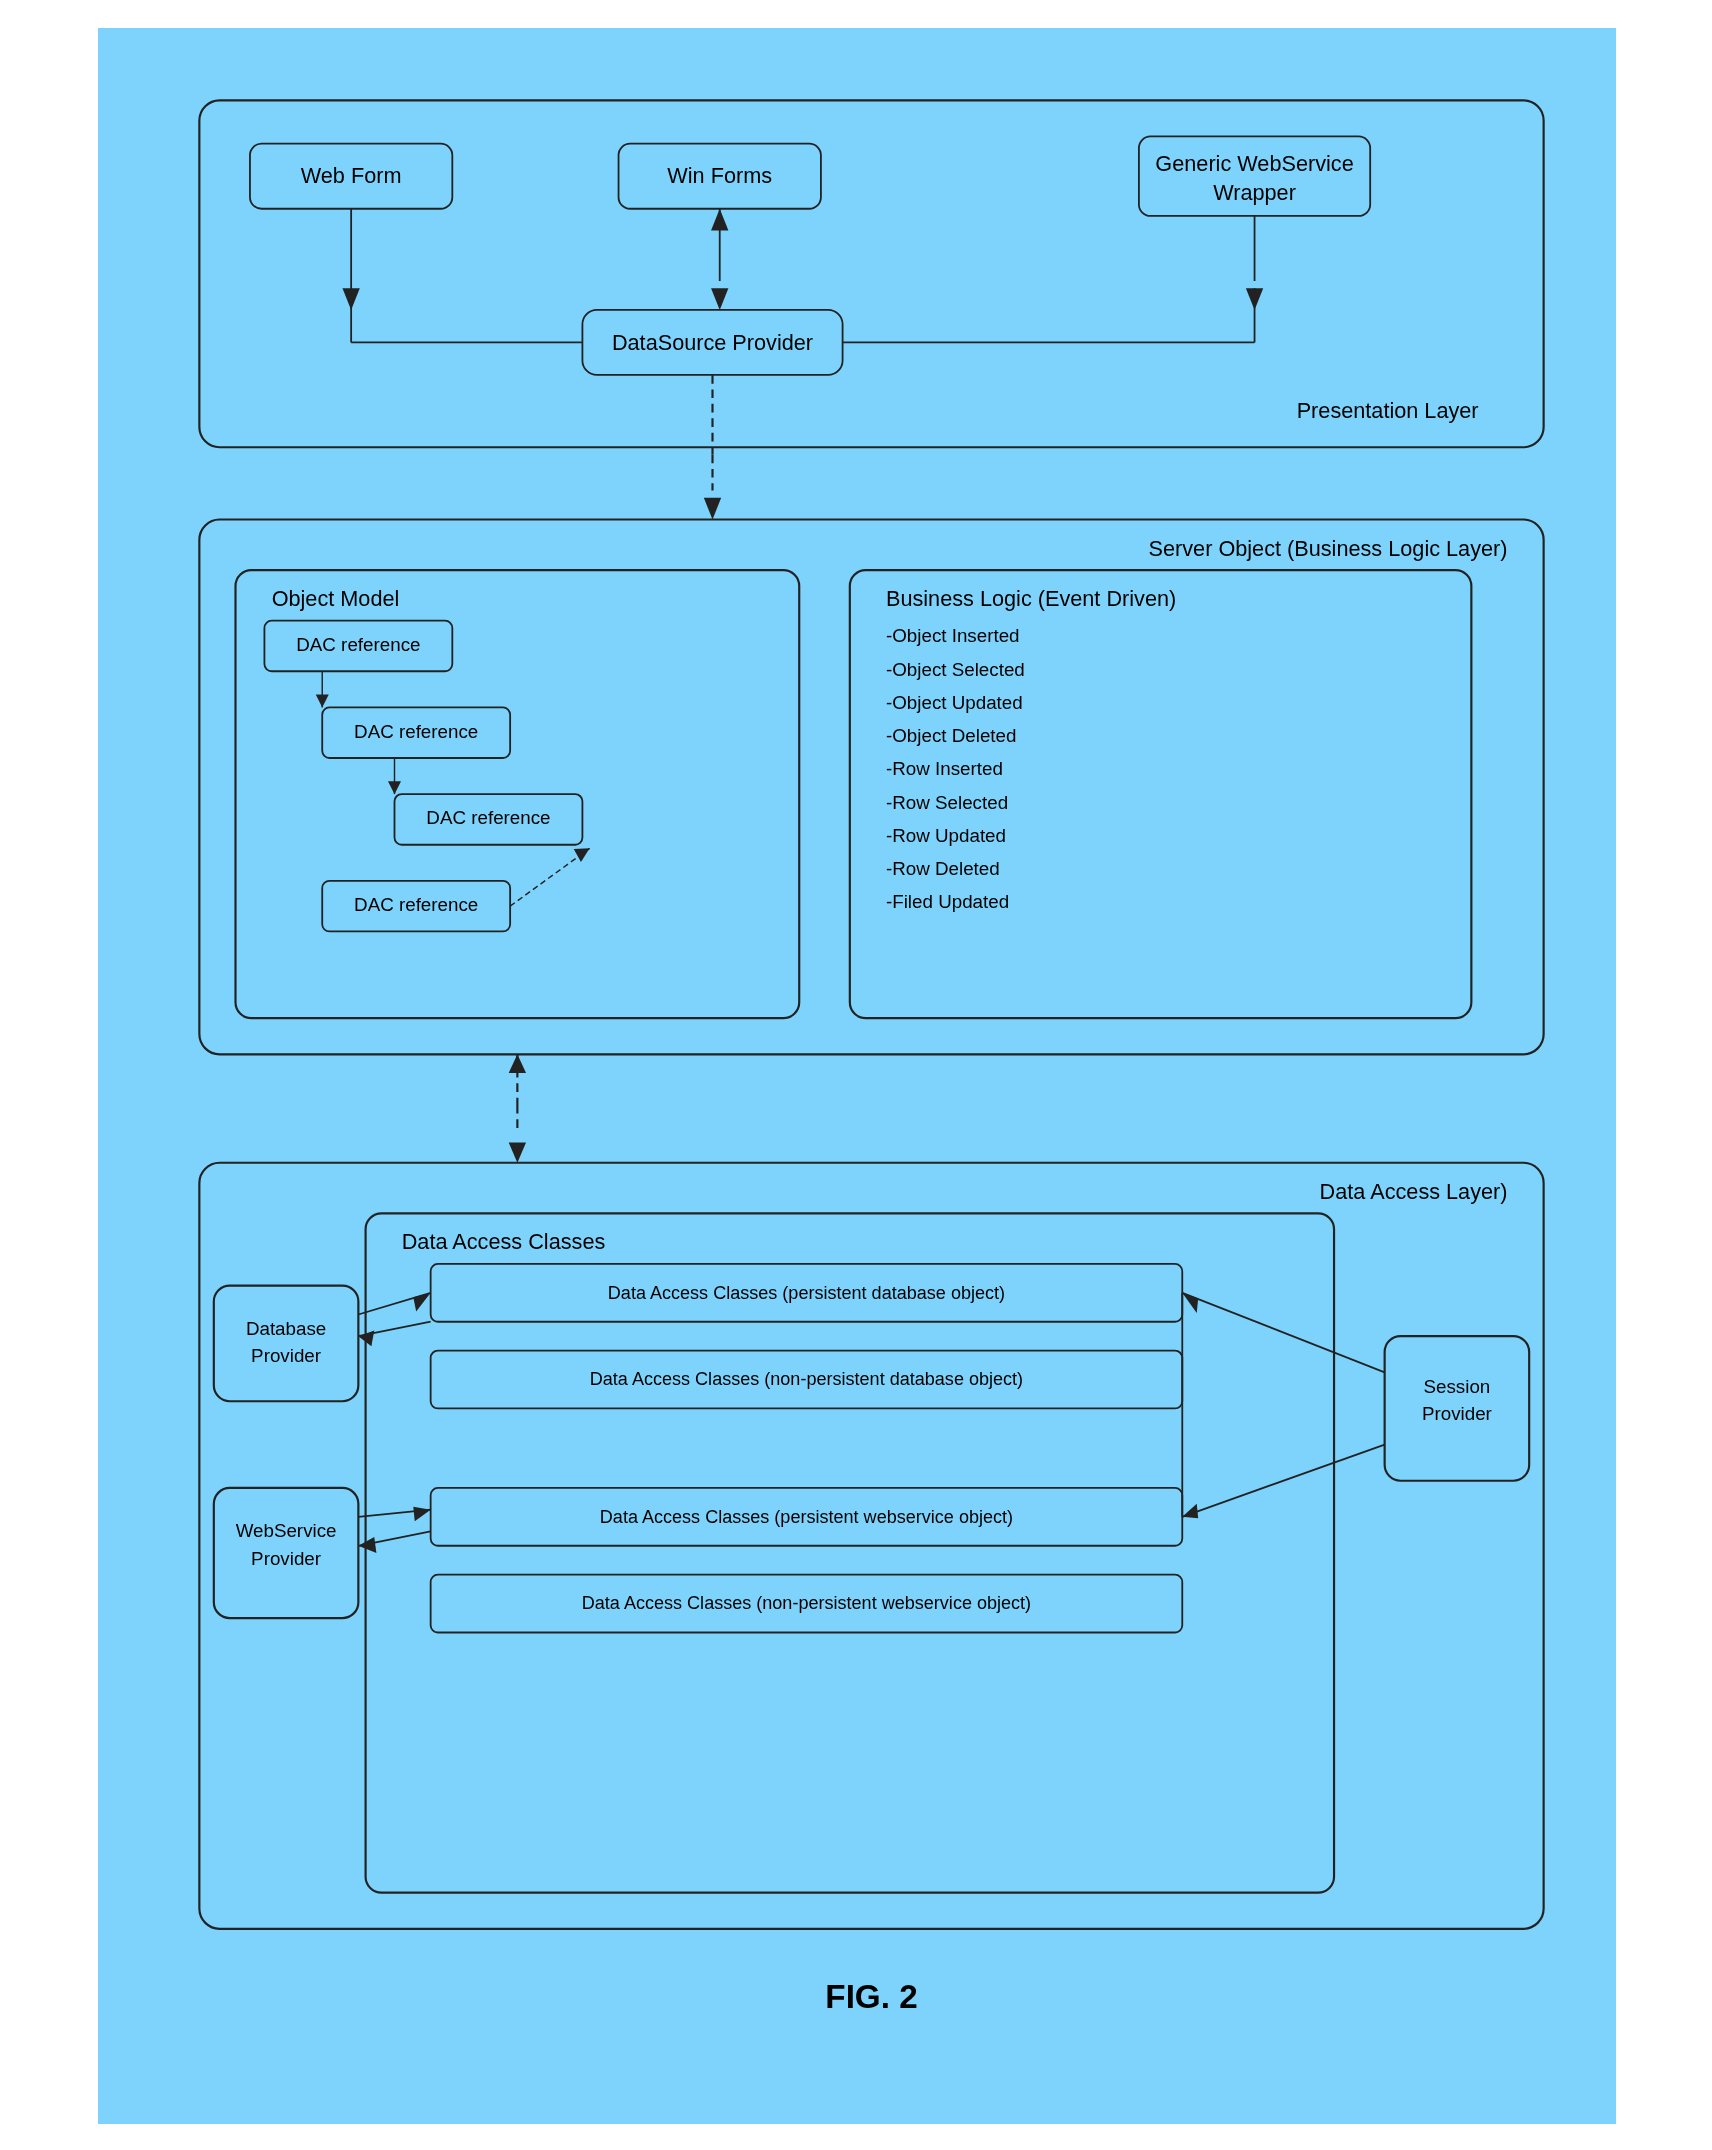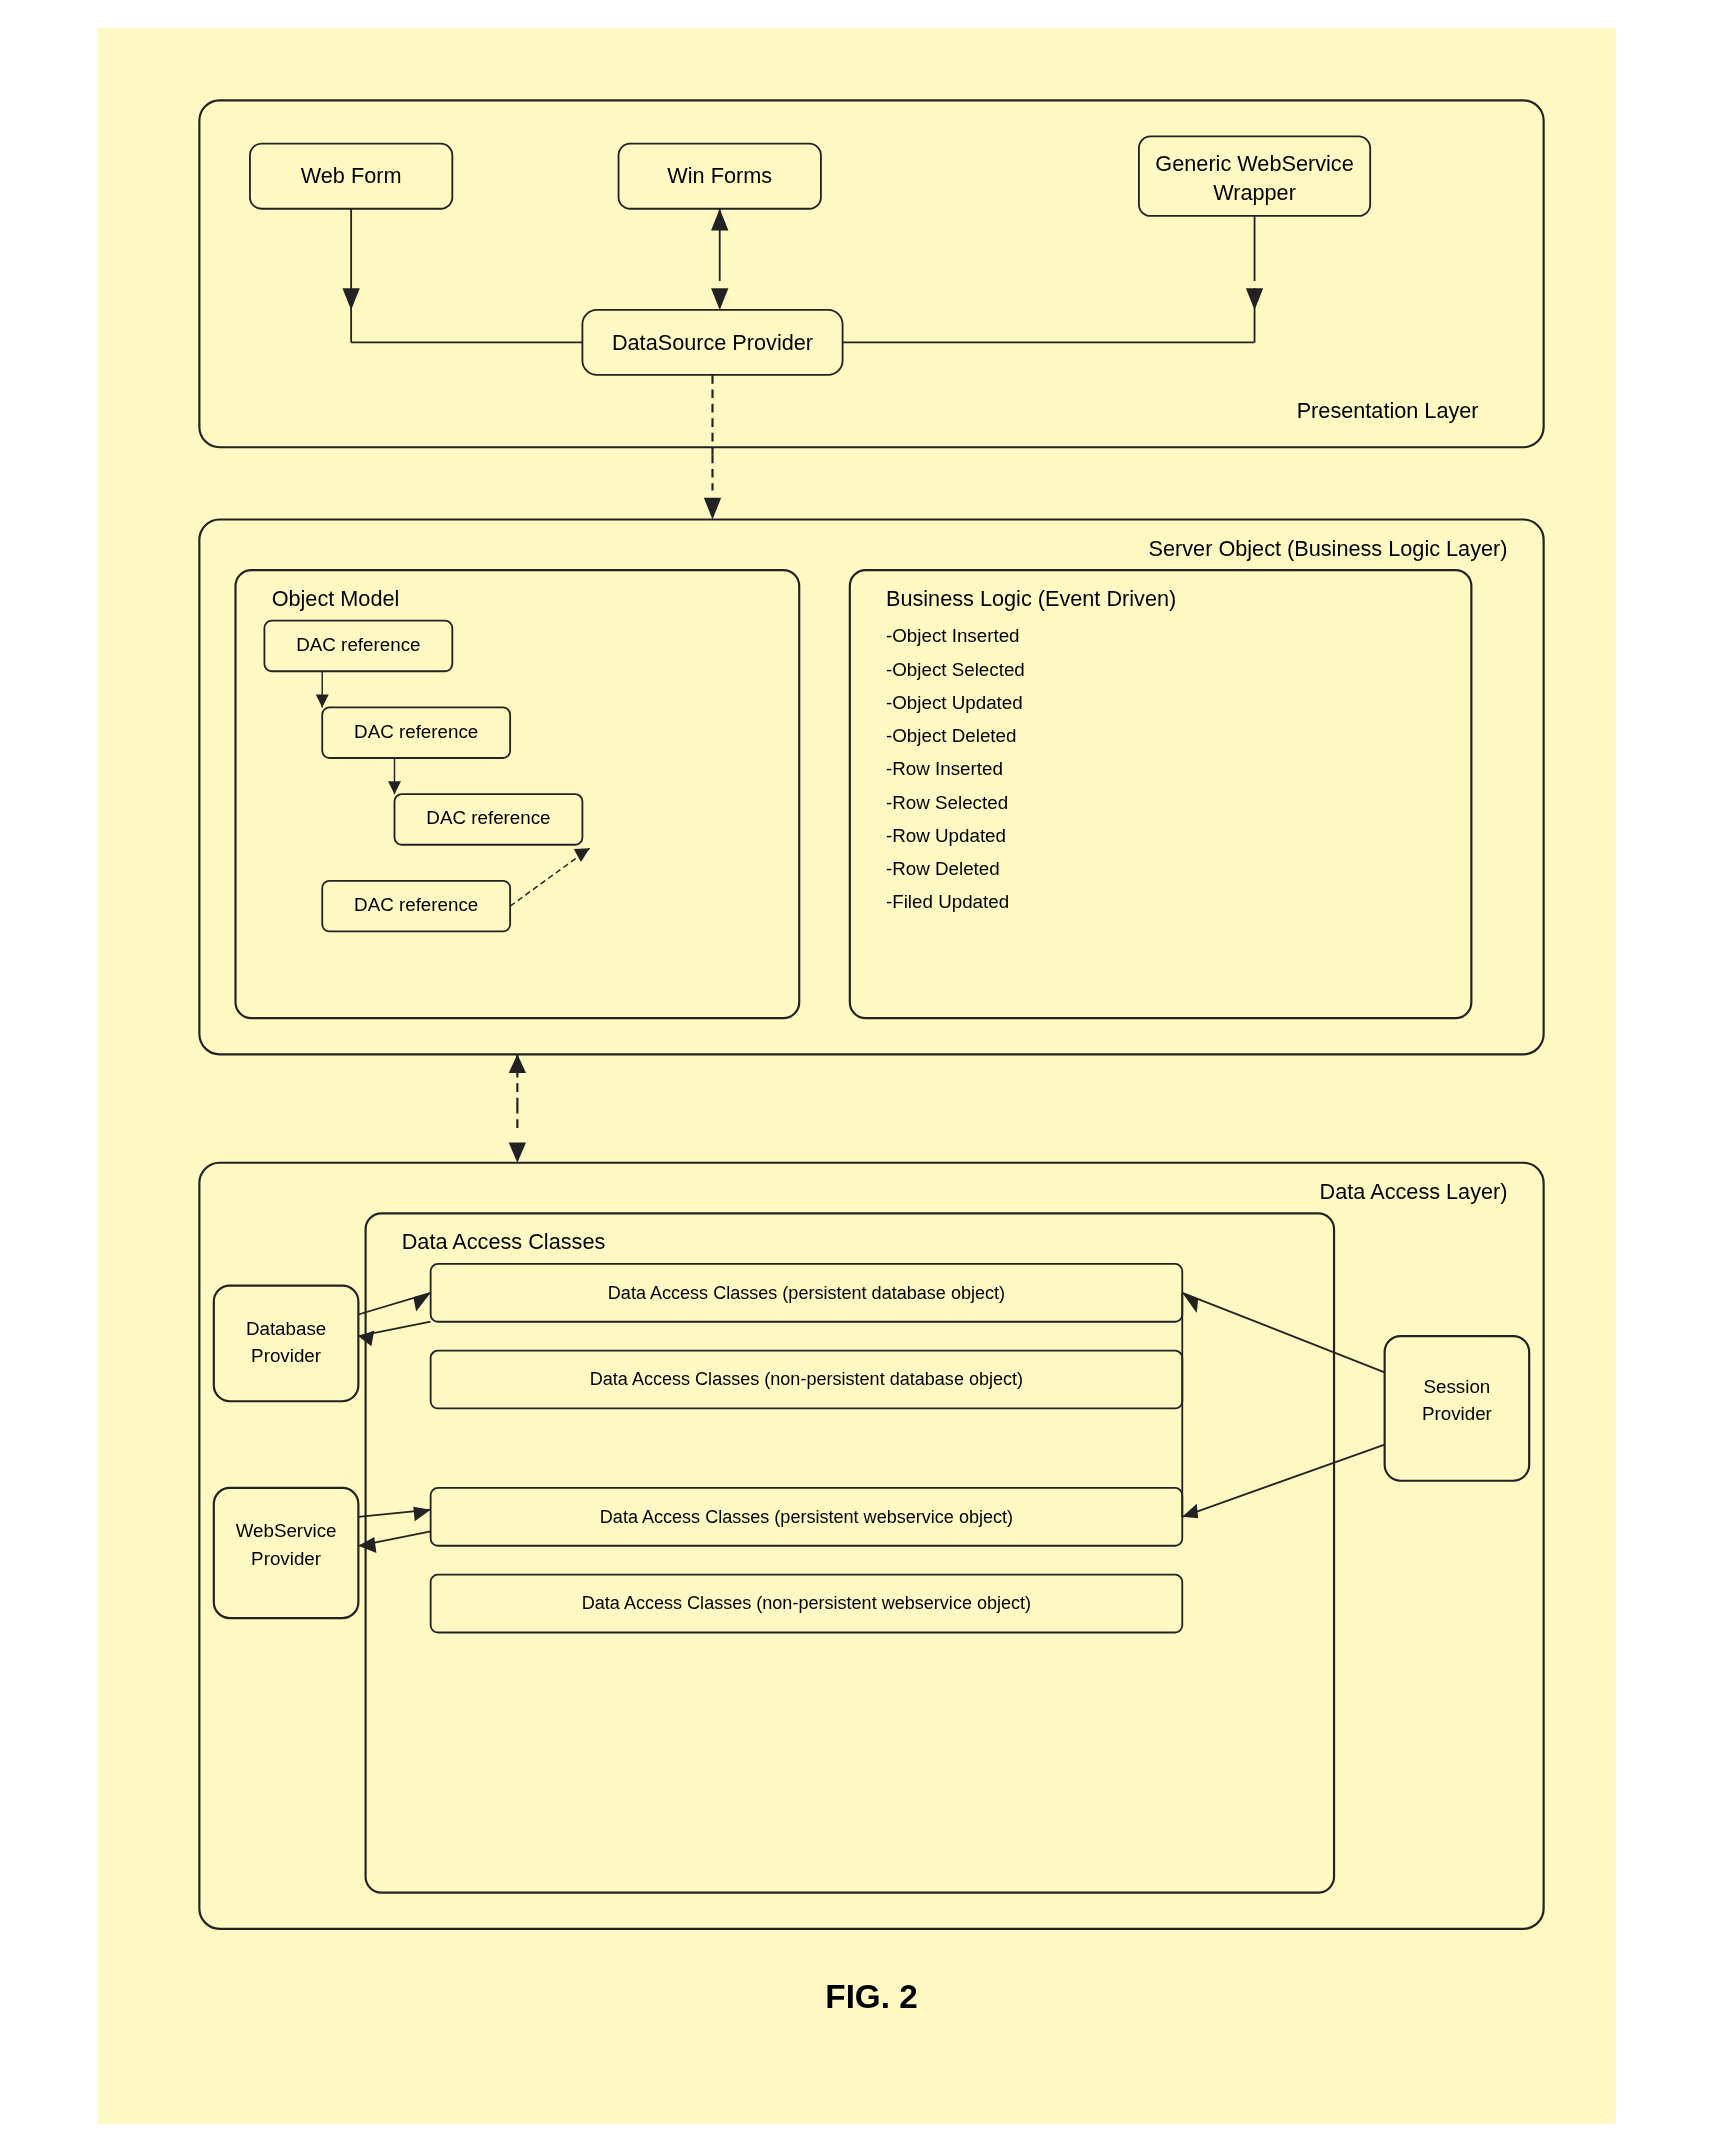--- a/index.html
+++ b/index.html
@@ -8,21 +8,21 @@
       font-family: Arial, sans-serif;
       width: 1713px;
       min-height: 2151px;
       display: flex;
       align-items: center;
       justify-content: center;
     }
     .page {
       width: 1518px;
       padding: 43px 58px;
-      background: #fef9c3;
+      background: #7dd3fc;
     }
 
     
     .diagram-svg {
       display: block;
       margin: 0 auto;
     }
 
   </style>
 </head>

